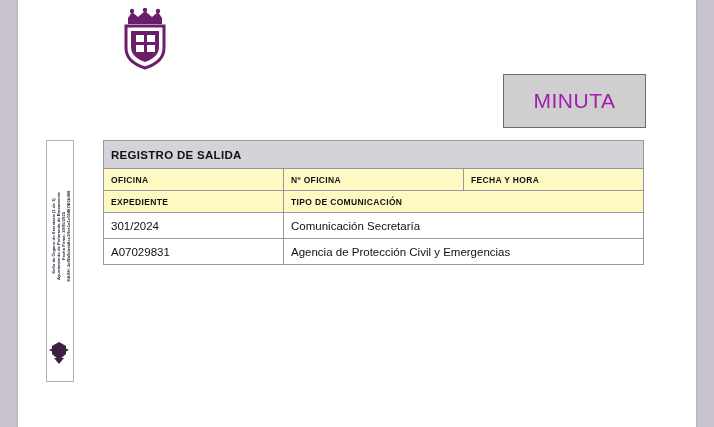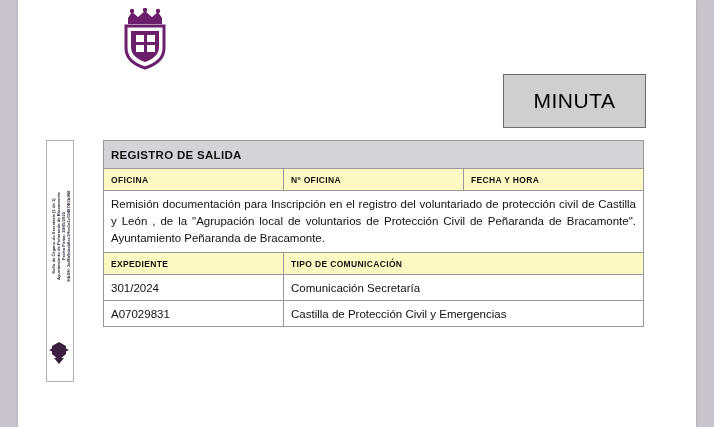--- a/index.html
+++ b/index.html
@@ -39,21 +39,21 @@
     top: 74px;
     width: 141px;
     height: 52px;
     background: #cfcfcf;
     border: 1px solid #6b6b6b;
     display: flex;
     align-items: center;
     justify-content: center;
     font-size: 21px;
     letter-spacing: 0.5px;
-    color: #000000;
+    color: #a21caf;
   }
 
   
   .stamp {
     position: absolute;
     left: 28px;
     top: 140px;
     width: 26px;
     height: 240px;
     border: 1px solid #b3aeb7;
@@ -179,30 +179,27 @@
     <tbody>
         <tr class="row-title">
       <td colspan="3">REGISTRO DE SALIDA</td>
     </tr>
     <tr>
       <td class="hdr c1">OFICINA</td>
       <td class="hdr c2">Nº OFICINA</td>
       <td class="hdr c3">FECHA Y HORA</td>
     </tr>
     <tr>
-      <td class="resumen-text" colspan="3">Remisión documentación para Inscripción en el registro del voluntariado de protección civil de Castilla y León , de la "Agrupación local de voluntarios de Protección Civil de Peñaranda de Bracamonte". Ayuntamiento Peñaranda de Bracamonte.</td>
-    </tr>
-    <tr>
       <td class="hdr c1">EXPEDIENTE</td>
       <td class="hdr" colspan="2">TIPO DE COMUNICACIÓN</td>
     </tr>
     <tr>
       <td class="val c1">301/2024</td>
       <td class="val" colspan="2">Comunicación Secretaría</td>
     </tr>
     <tr>
       <td class="val c1">A07029831</td>
-      <td class="val" colspan="2">Castilla de Protección Civil y Emergencias</td>
+      <td class="val" colspan="2">Agencia de Protección Civil y Emergencias</td>
     </tr>
   </tbody>
     </table>
 
 </div>
 
 </body></html>

